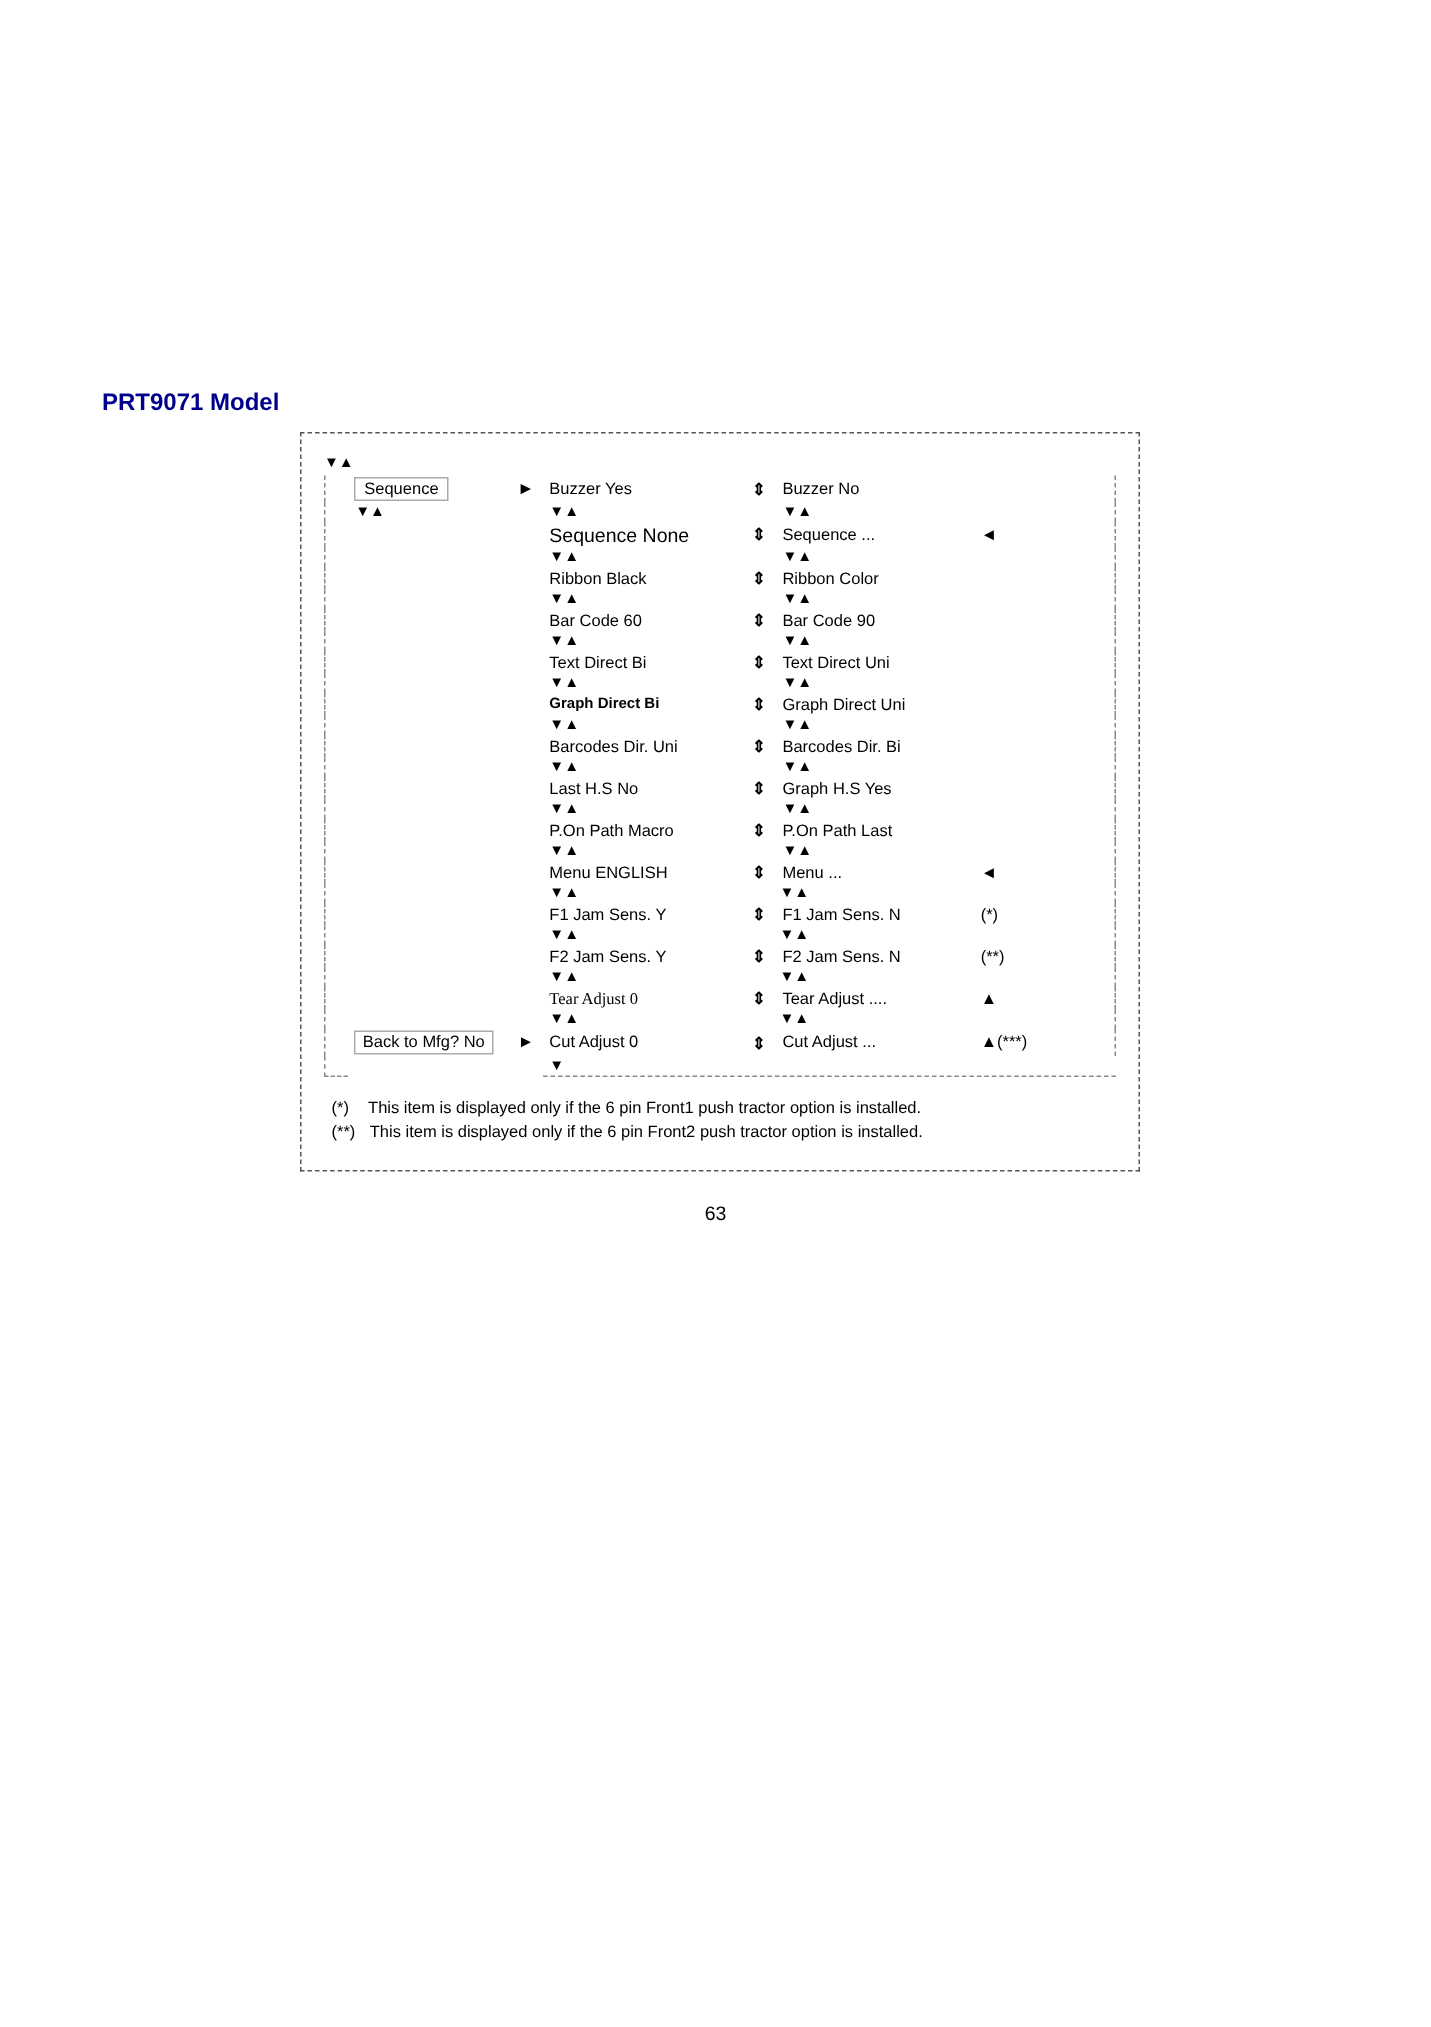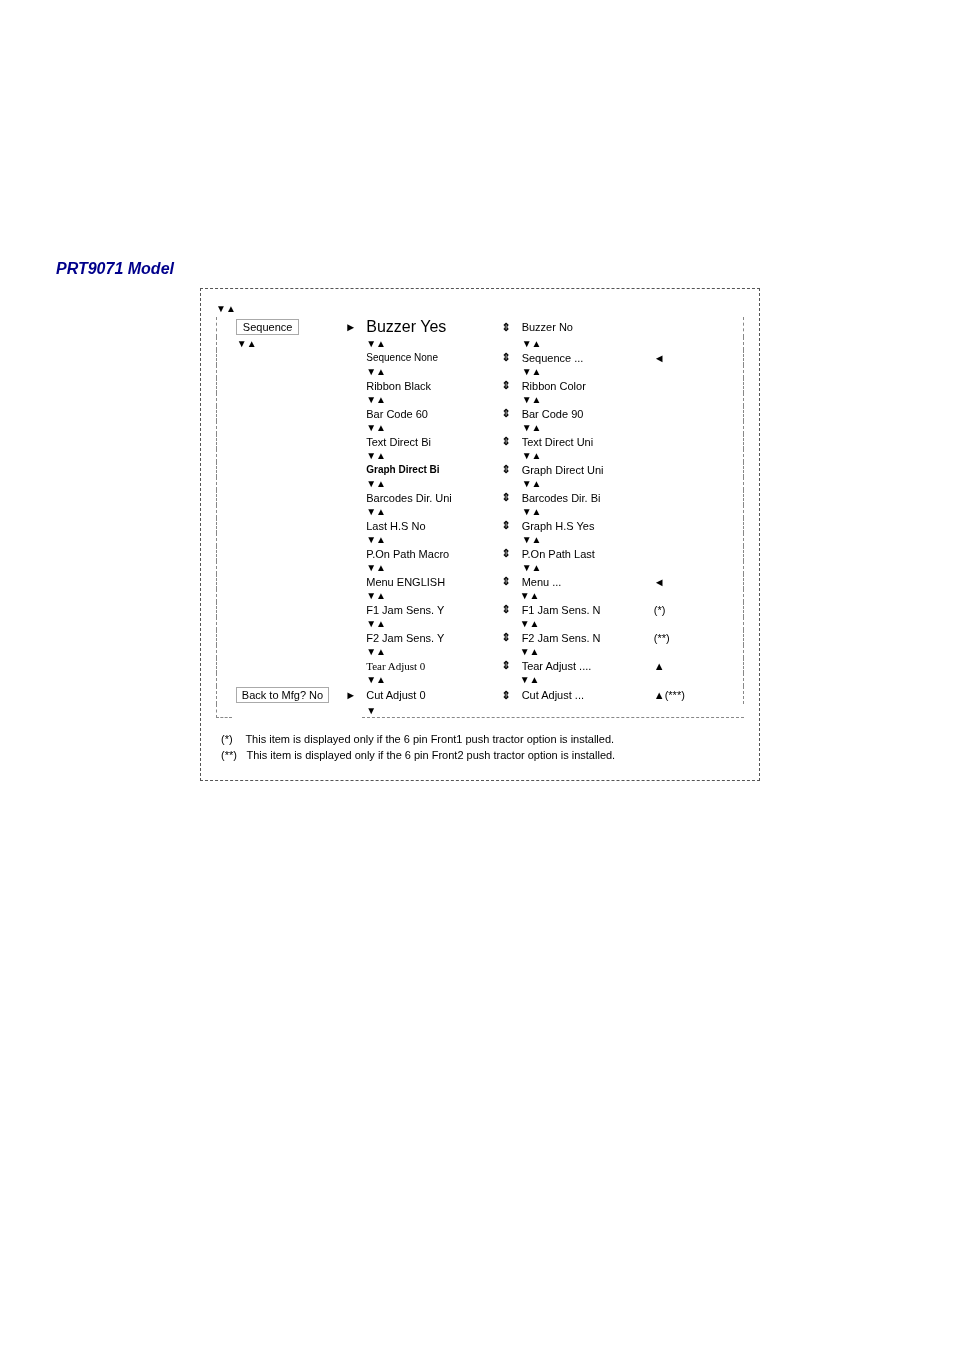--- a/index.html
+++ b/index.html
@@ -15,25 +15,24 @@
     .page {
       width: 954px;
       min-height: 1351px;
       padding: 20px 40px;
       position: relative;
     }
 
     .page-title {
       color: #00008B;
       font-weight: bold;
-      font-style: italic;
       font-size: 16px;
       margin-bottom: 10px;
       margin-top: 240px;
-      margin-left: 16px;
+      margin-left: 28px;
     }
 
     .diagram-container {
       margin-left: 160px;
       margin-top: 10px;
       border: 1px dashed #555;
       width: 560px;
       padding: 10px 15px 15px 15px;
       position: relative;
     }
@@ -128,21 +127,21 @@
       </colgroup>
       <tbody id="menu-body">
 
         <tr>
           <td style="border-left:1px dashed #888; border-top: none;"></td>
           <td>
             <span class="functions-box">Sequence</span>
           </td>
           <td class="arrow-cell">►</td>
           <td>
-            <span style="font-size:16px;margin-top:36px;">Buzzer Yes</span>
+            <span style="font-size:11px;margin-top:36px;">Buzzer Yes</span>
           </td>
           <td class="arrow-cell" style="font-size:11px; font-weight:bold;">⇕</td>
           <td style="font-size:11px;">Buzzer No</td>
           <td></td>
           <td style="border-right:1px dashed #888;"></td>
         </tr>
 
         <tr>
           <td style="border-left:1px dashed #888;"></td>
           <td colspan="2" style="font-size:10px; padding-left:5px;">▼▲</td>
@@ -150,21 +149,21 @@
           <td></td>
           <td style="font-size:10px;">▼▲</td>
           <td></td>
           <td style="border-right:1px dashed #888;"></td>
         </tr>
 
         <tr>
           <td style="border-left:1px dashed #888;"></td>
           <td></td>
           <td></td>
-          <td style="font-size:10px;">Sequence None</td>
+          <td style="font-size:13px;">Sequence None</td>
           <td class="arrow-cell" style="font-size:11px; font-weight:bold;">⇕</td>
           <td style="font-size:11px;">Sequence ...</td>
           <td style="font-size:11px;">◄</td>
           <td style="border-right:1px dashed #888;"></td>
         </tr>
         <tr>
           <td style="border-left:1px dashed #888;"></td>
           <td></td>
             <td></td>
           <td style="font-size:10px;">▼▲</td>
@@ -435,14 +434,15 @@
       </p>
       <p>
         <span style="font-size:11px;">(**)</span>
         &nbsp;
         <span style="font-size:11px;">This item is displayed only if the 6 pin Front2 push tractor option is installed.</span>
       </p>
     </div>
 
   </div>
 
+  <div class="page-number">63</div>
 
 </div>
 
 </body></html>

